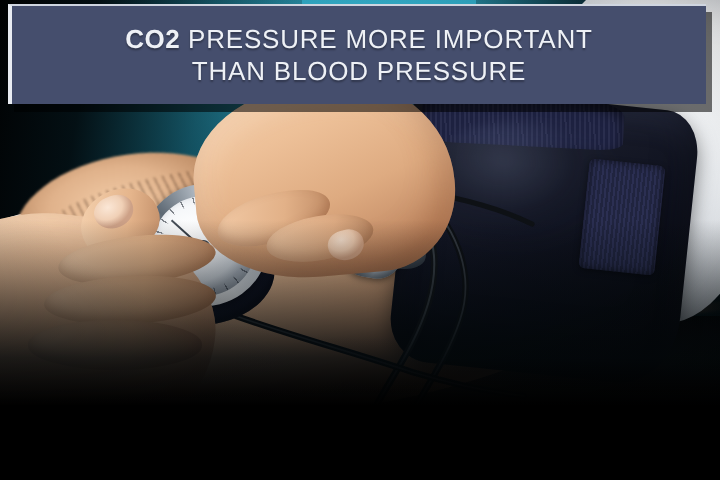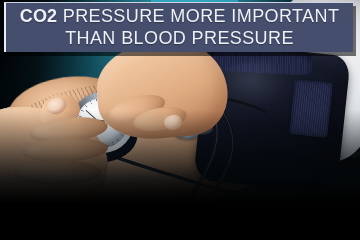--- a/index.html
+++ b/index.html
@@ -252,21 +252,21 @@
     position:absolute;left:4px;top:2px;width:349px;height:50px;
     background:#454e6d;
     border-left:2px solid #e9ecf2;
     border-top:1px solid #cfd5e0;
     box-shadow:3px 4px 0 rgba(0,0,0,.55);
     display:flex;align-items:center;justify-content:center;
     box-sizing:border-box;
   }
   .banner-text{
     color:#eef1f6;
-    font-size:18px;
+    font-size:13px;
     line-height:1.22;
     letter-spacing:.4px;
     text-align:center;
     font-weight:400;
     padding:0 6px;
     white-space:pre-line;
     text-shadow:0 1px 1px rgba(0,0,0,.32);
   }
   .banner-text .kw{font-weight:700;letter-spacing:.2px;}
 </style>

